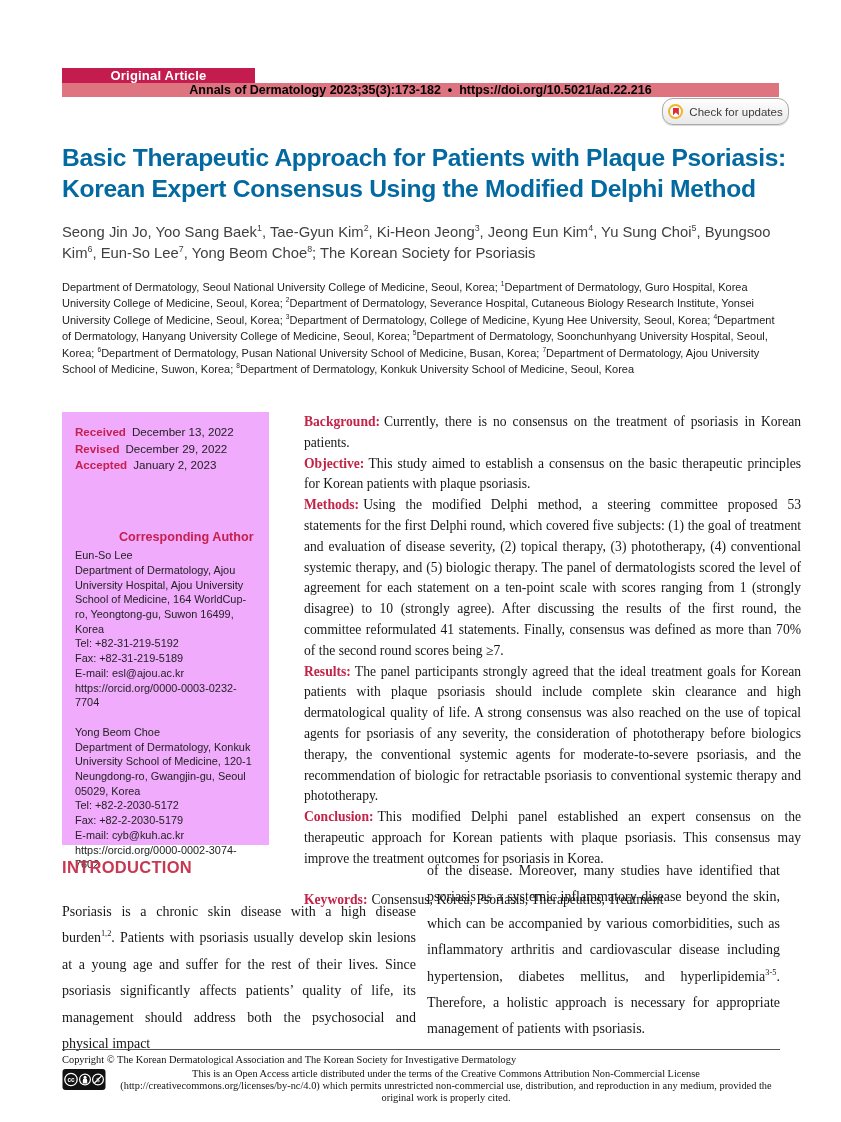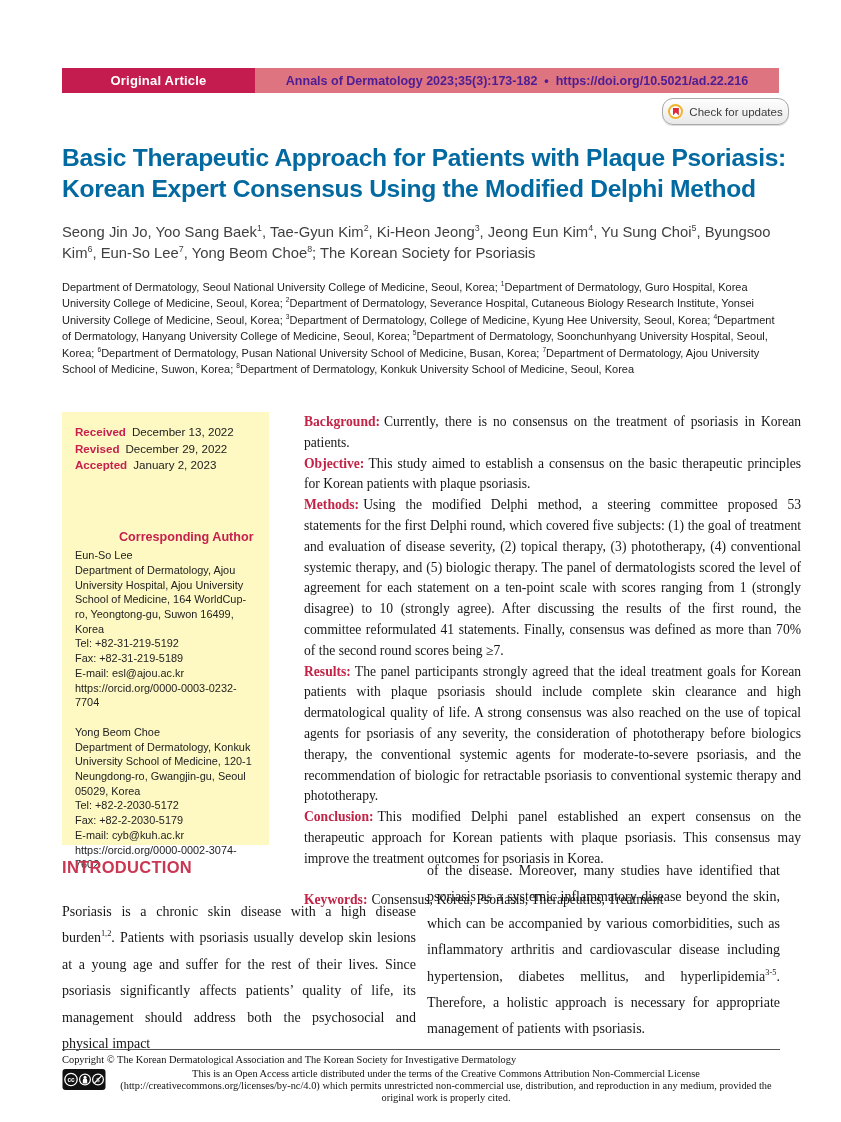--- a/index.html
+++ b/index.html
@@ -5,27 +5,27 @@
   * { margin:0; padding:0; box-sizing:border-box; }
   html,body { background:#e8e8e8; }
   .page {
     position:relative; width:841px; height:1122px; background:#ffffff;
     margin:0 auto; overflow:hidden;
     font-family:"Liberation Sans","DejaVu Sans",sans-serif; color:#1a1a1a;
   }
   sup { font-size:60%; line-height:0; vertical-align:super; }
 
   
-  .header-bar { position:absolute; left:62px; top:68px; width:717px; height:25px; display:flex; }
+  .header-bar { position:absolute; left:62px; top:68px; width:717px; height:25px; display:flex;flex-direction:column; }
   .hb-left {
     width:193px; background:#c51c4f; color:#fff; font-size:13px; font-weight:bold;
     display:flex; align-items:center; justify-content:center; letter-spacing:0.2px;
   }
   .hb-right {
-    flex:1; background:#dd7480; color:#4c1d95; font-size:12.5px; font-weight:bold;
+    flex:1; background:#dd7480; color:#000000; font-size:12.5px; font-weight:bold;
     display:flex; align-items:center; justify-content:center; gap:7px;
   }
   .check-btn {
     position:absolute; left:662px; top:98px; width:127px; height:27px;
     border:1px solid #a9a9a9; border-radius:11px;
     background:linear-gradient(#fefefe,#e9e9e9);
     display:flex; align-items:center; justify-content:center; gap:6px;
     font-size:11.5px; color:#3c3c3c; cursor:pointer;
     box-shadow:0 1px 1px rgba(0,0,0,.15);
   }
@@ -40,21 +40,21 @@
   .title { position:absolute; left:62px; top:142px; width:722px;
     font-size:24.6px; font-weight:bold; line-height:31px; color:#0369a1; letter-spacing:-0.3px; }
   .title div { white-space:nowrap; }
   .authors { position:absolute; left:62px; top:222px; width:717px;
     font-size:14.8px; line-height:21px; color:#404040; font-weight:500; }
   .affiliations { position:absolute; left:62px; top:279px; width:717px;
     font-size:11px; line-height:16.4px; color:#1d1d1d; }
 
   
   .sidebar { position:absolute; left:62px; top:412px; width:207px; height:433px;
-    background:#fef9c3; padding:12px 12px 0 13px;
+    background:#f0abfc; padding:12px 12px 0 13px;
     font-size:10.9px; line-height:14.7px; color:#222; }
   .date-row { font-size:11.6px; line-height:16.5px; }
   .date-label { color:#c5204e; font-weight:bold; margin-right:6px; }
   .corr-heading { color:#c5204e; font-weight:bold; font-size:12.6px; margin-top:56px; margin-bottom:4px;margin-left:44px; }
   .contact-block { margin-top:0; }
   .contact-block + .contact-block { margin-top:15px; }
 
   
   .abstract { position:absolute; left:282px; top:412px; width:497px;
     font-family:"Liberation Serif","DejaVu Serif",serif;

